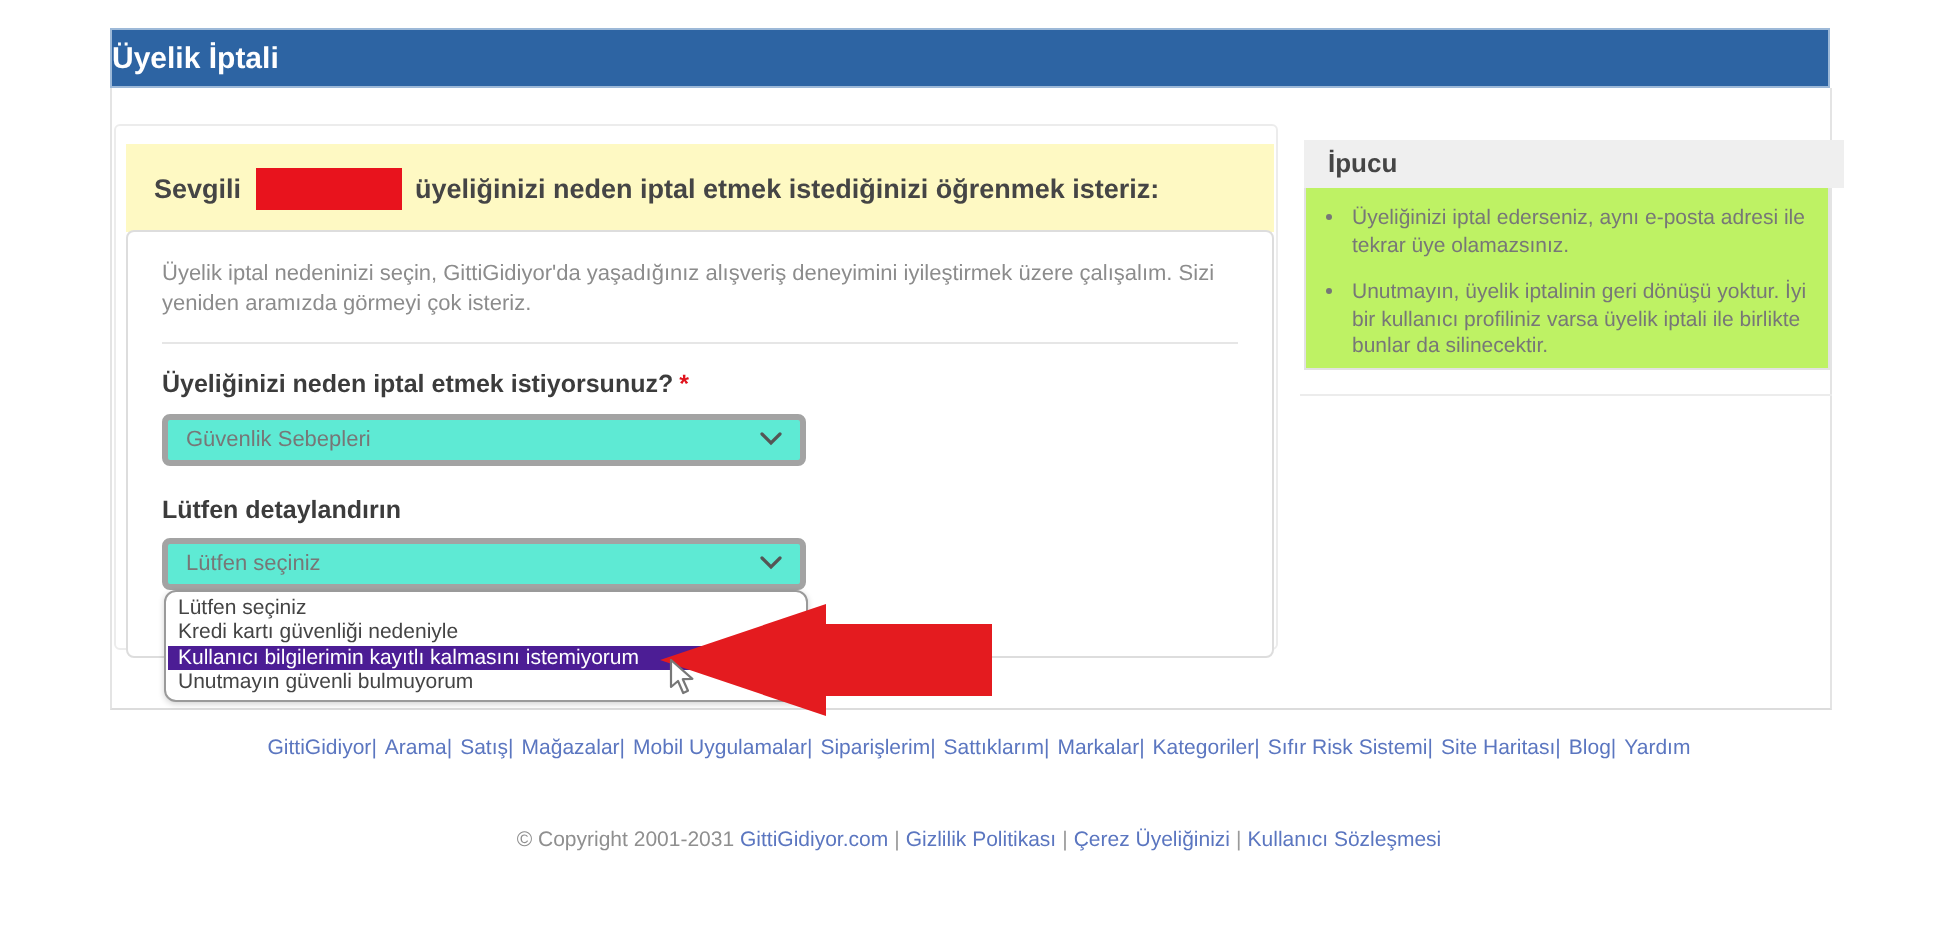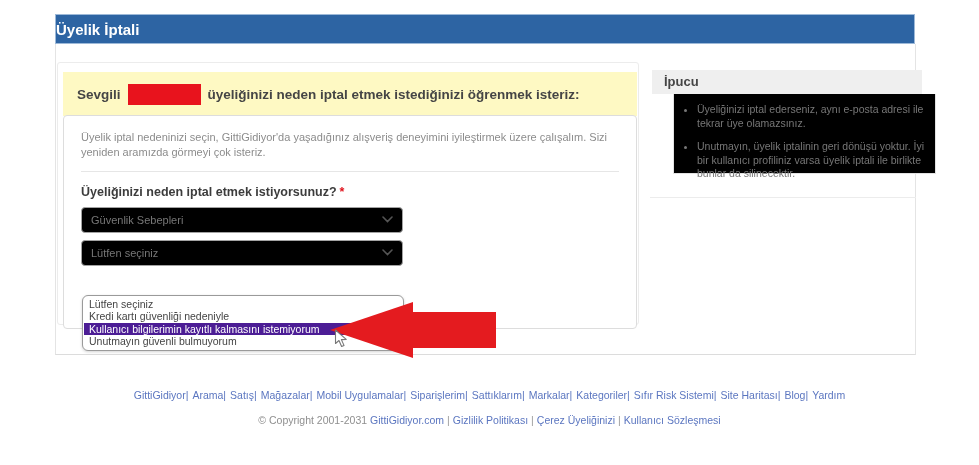--- a/index.html
+++ b/index.html
@@ -42,22 +42,22 @@
   .form-card {
     position: absolute; left: 63px; top: 115px; width: 574px; height: 214px;
     background: #fff; border: 1px solid #ddd; border-radius: 4px;
     padding: 14px 17px;
   }
   .description { font-size: 11px; color: #8c8c8c; line-height: 1.36; width: 540px; }
   .divider { border: none; border-top: 1px solid #e6e6e6; margin-top: 11px; }
   .field-label { margin-top: 13px; font-size: 12.5px; font-weight: bold; color: #3c3c3c; }
   .req { color: #e0131d; margin-left: 3px; }
   .select-box {
-    margin-top: 8px; width: 322px; height: 26px; border: 1px solid #a3a3a3;
-    border-radius: 4px; background: #000000; display: flex; align-items: center;
+    margin-top: 8px; width: 322px; height: 26px; border: 3px solid #a3a3a3;
+    border-radius: 4px; background: #5eead4; display: flex; align-items: center;
     padding: 0 9px; font-size: 11px; color: #777; cursor: pointer;
   }
   .select-box .chev { margin-left: auto; display: flex; align-items: center; }
   .label-2 { margin-top: 15px; }
   .select-2 { margin-top: 7px; }
 
   
   .options-list {
     position: absolute; left: 82px; top: 295px; width: 322px; z-index: 5;
     background: #fff; border: 1px solid #9a9a9a; border-radius: 6px;
@@ -69,24 +69,23 @@
   }
   .opt.hl { background: #4c1d95; color: #fff; }
 
   
   .sidebar-header {
     position: absolute; left: 652px; top: 70px; width: 270px; height: 24px;
     background: #efefef; font-size: 13px; font-weight: bold; color: #454545;
     line-height: 24px; padding: 0 12px;
   }
   .sidebar-body {
-    position: absolute; left: 652px; top: 94px; width: 263px; height: 80px;
-    background: #000000; border: 1px solid #e2e2e2; border-top: none;
+    position: absolute; left: 652px; top: 94px; width: 263px; height: 91px;
+    background: #bef264; border: 1px solid #e2e2e2; border-top: none;
     padding: 9px 8px 6px 6px;
-    margin-left: 21px;
   }
   .sidebar-body ul { margin: 0; padding-left: 17px; }
   .sidebar-body li {
     font-size: 10.5px; color: #777; line-height: 1.32; margin-bottom: 9px;
   }
   .sidebar-bottom-line {
     position: absolute; left: 650px; top: 197px; width: 266px; height: 0;
     border-top: 1px solid #ececec;
   }
 
@@ -97,21 +96,21 @@
     border-right: 83px solid #e41b1f;
   }
   .arrow-tail {
     position: absolute; left: 412px; top: 312px; width: 84px; height: 36px;
     background: #e41b1f; z-index: 6;
   }
   .cursor-icon { position: absolute; left: 334px; top: 329px; z-index: 7; }
 
   
   .footer-links {
-    position: absolute; left: 0; top: 389px; width: 979px; text-align: center;
+    position: absolute; left: 0; top: 368px; width: 979px; text-align: center;
     font-size: 10.5px; color: #5b76c0;
   }
   .footer-links .flink { color: #5b76c0; cursor: pointer; }
   .footer-links .sep { color: #5b76c0; margin-right: 4px; }
   .copyright-line {
     position: absolute; left: 0; top: 414px; width: 979px; text-align: center;
     font-size: 10.5px; color: #8f8f8f;
   }
   .copyright-line .clink { color: #5b76c0; cursor: pointer; }
   .copyright-line .csep { color: #9a9a9a; margin: 0 3px; }
@@ -142,20 +141,21 @@
   </div>
   <div class="select-box">
     <span>Güvenlik Sebepleri</span>
     <span class="chev">
       <svg width="11" height="7" viewBox="0 0 11 7">
           <path d="M1 1 L5.5 5.5 L10 1" fill="none" stroke="#555" stroke-width="1.6" stroke-linecap="round"></path>
         </svg>
     </span>
   </div>
 
+  <div class="field-label label-2">Lütfen detaylandırın</div>
   <div class="select-box select-2">
     <span>Lütfen seçiniz</span>
     <span class="chev">
       <svg width="11" height="7" viewBox="0 0 11 7">
           <path d="M1 1 L5.5 5.5 L10 1" fill="none" stroke="#555" stroke-width="1.6" stroke-linecap="round"></path>
         </svg>
     </span>
   </div>
 </div>
 

